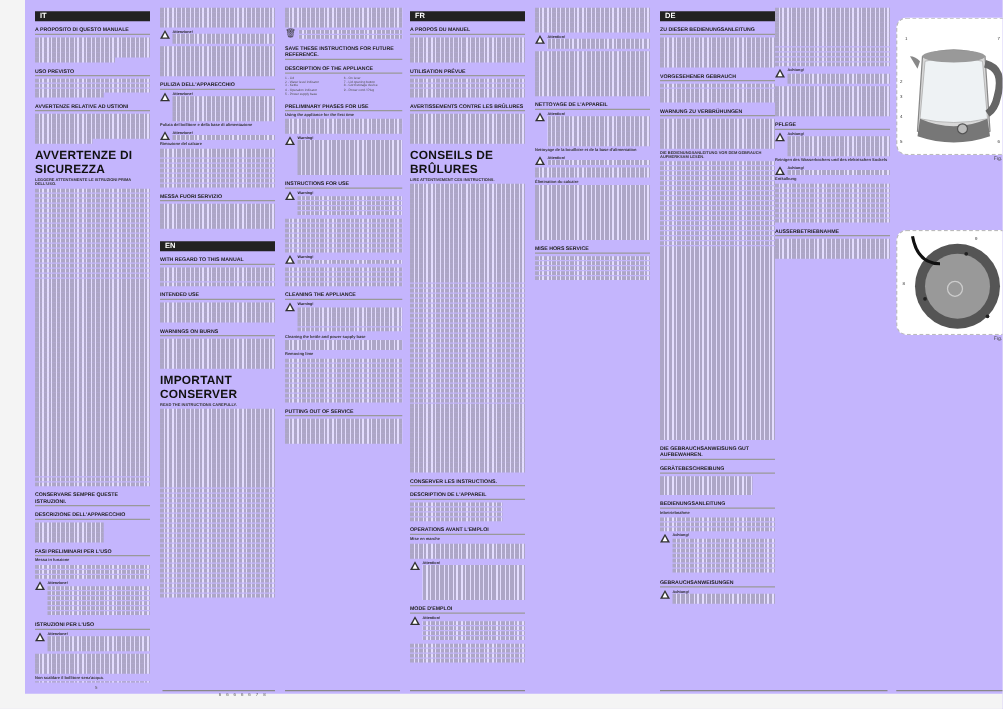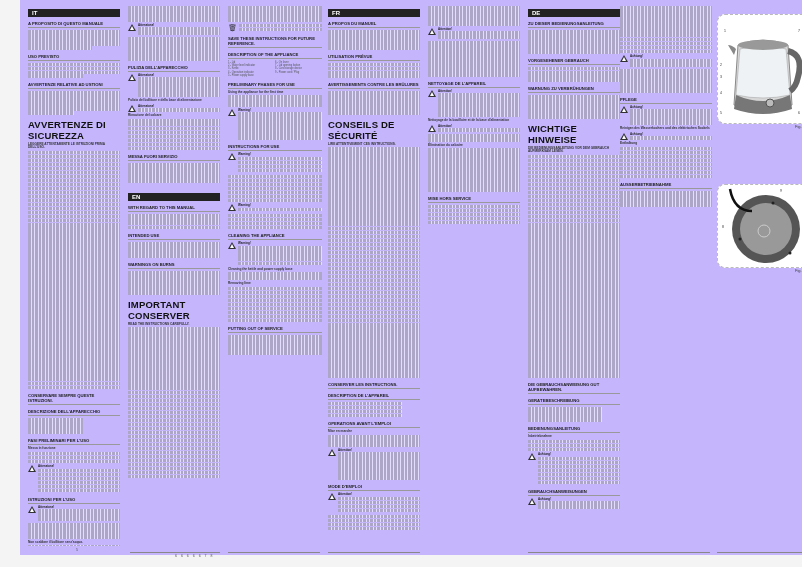--- a/index.html
+++ b/index.html
@@ -435,21 +435,21 @@
       </div>
     <div class="h2">AVERTISSEMENTS CONTRE LES BRÛLURES</div>
     <div>
         <span class="txt"></span>
         <span class="txt"></span>
         <span class="txt"></span>
         <span class="txt"></span>
         <span class="txt"></span>
         <span class="txt"></span>
       </div>
-    <div class="h1">CONSEILS DE SÉCURITÉ</div>
+    <div class="h1">CONSEILS DE BRÛLURES</div>
     <div class="h3">LIRE ATTENTIVEMENT CES INSTRUCTIONS.</div>
     <div>
       <span class="txt"></span>
         <span class="txt"></span>
         <span class="txt"></span>
         <span class="txt"></span>
         <span class="txt"></span>
         <span class="txt"></span>
         <span class="txt"></span>
         <span class="txt"></span>
@@ -647,21 +647,20 @@
       </div>
     <div class="h2">WARNUNG ZU VERBRÜHUNGEN</div>
     <div>
         <span class="txt"></span>
         <span class="txt"></span>
         <span class="txt"></span>
         <span class="txt"></span>
         <span class="txt"></span>
         <span class="txt"></span>
       </div>
-    <div class="h1">WICHTIGE HINWEISE</div>
     <div class="h3">DIE BEDIENUNGSANLEITUNG VOR DEM GEBRAUCH AUFMERKSAM LESEN.</div>
     <div>
       <span class="txt"></span>
         <span class="txt"></span>
         <span class="txt"></span>
         <span class="txt"></span>
         <span class="txt"></span>
         <span class="txt"></span>
         <span class="txt"></span>
         <span class="txt"></span>

